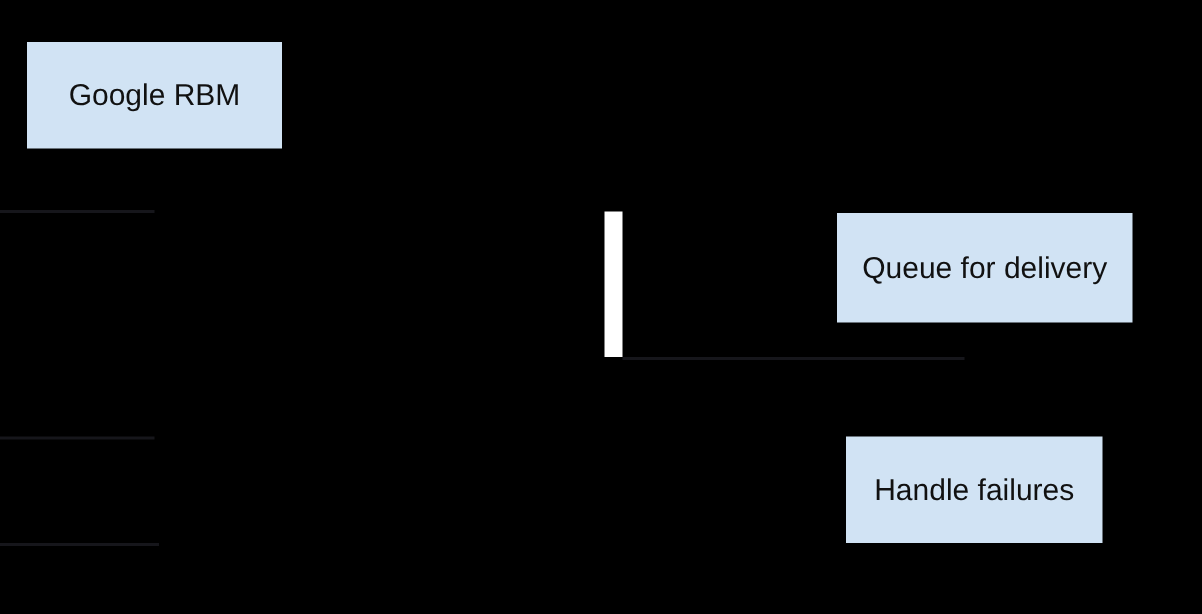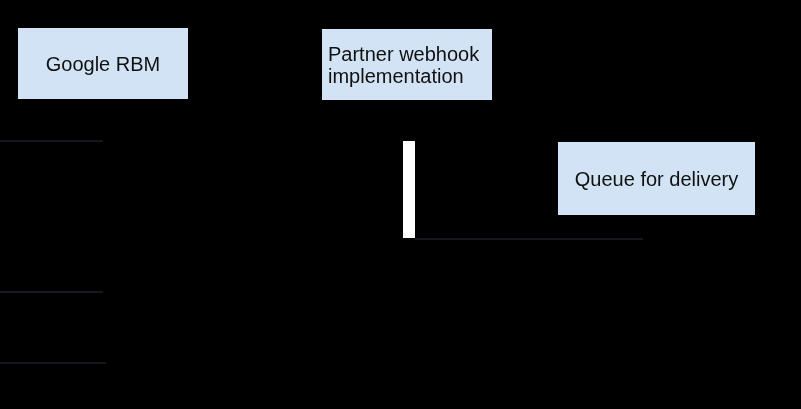--- a/index.html
+++ b/index.html
@@ -55,29 +55,29 @@
 </style>
 </head>
 <body>
 
 <div class="stage">
 
   <div class="node node-google-rbm">
     <span>Google RBM</span>
   </div>
 
-  <div class="node node-partner-webhook">
-    <span>Partner webhook implementation</span>
-  </div>
 
   <div class="activation-bar"></div>
 
   <div class="node node-queue-delivery">
     <span>Queue for delivery</span>
   </div>
 
+  <div class="node node-handle-failures">
+    <span>Handle failures</span>
+  </div>
 
   <div class="connector connector-1"></div>
   <div class="connector connector-2"></div>
   <div class="connector connector-3"></div>
   <div class="connector connector-4"></div>
 
 </div>
 
 </body></html>

